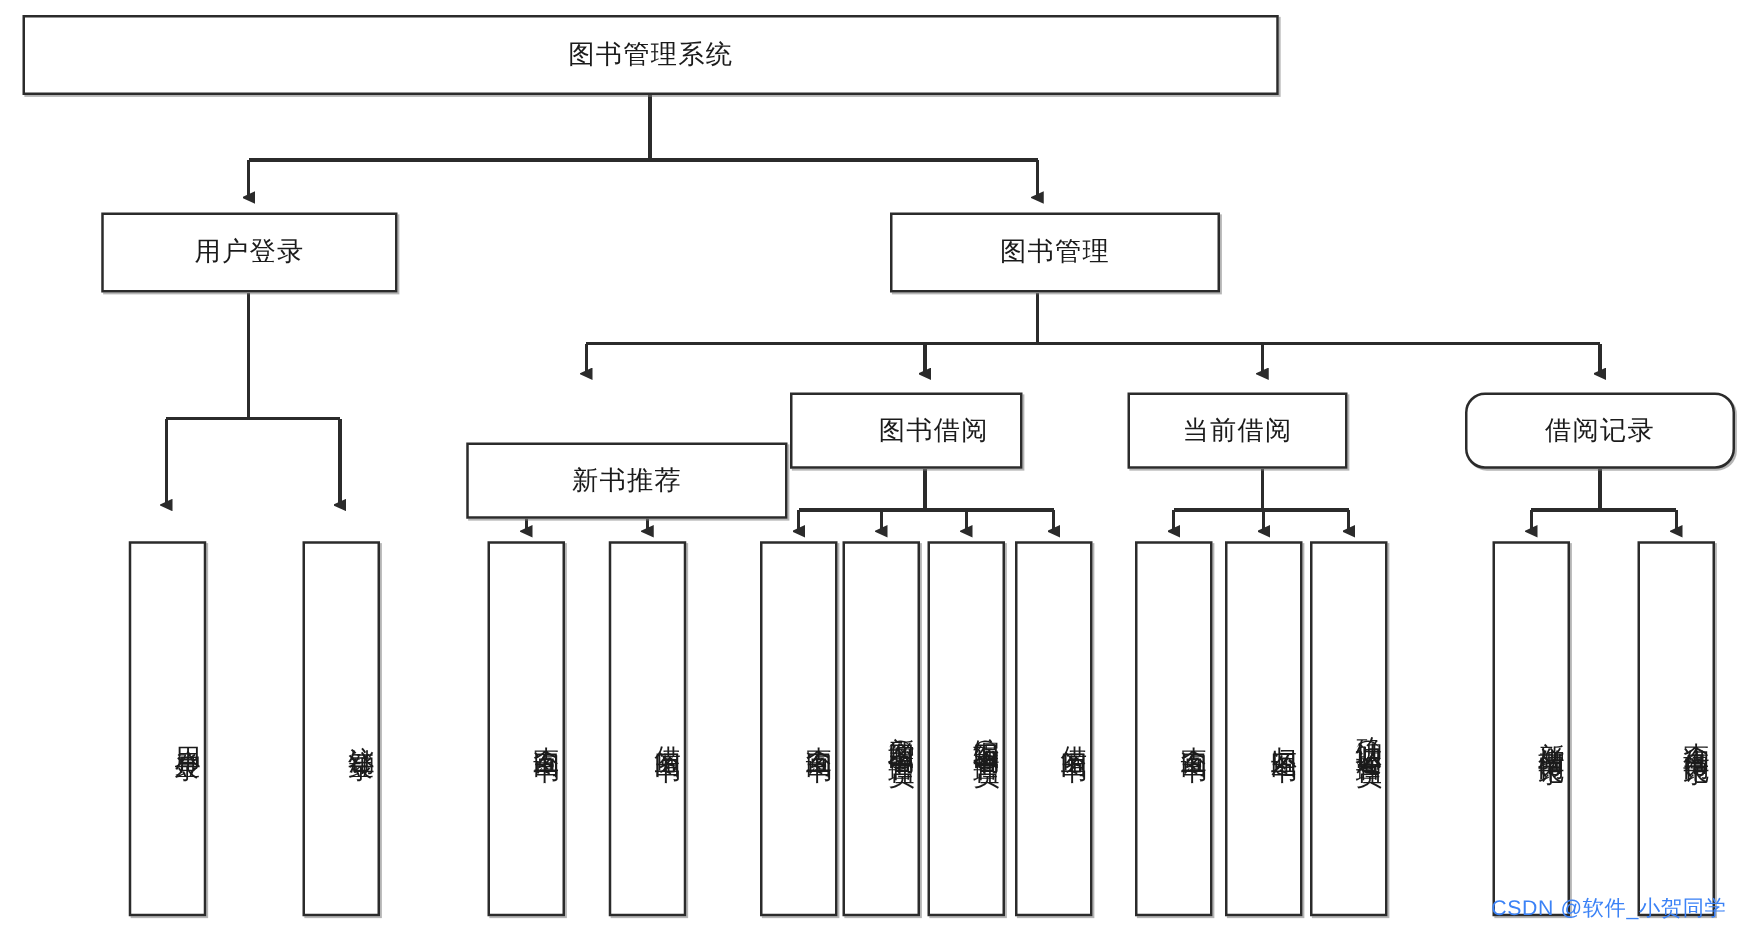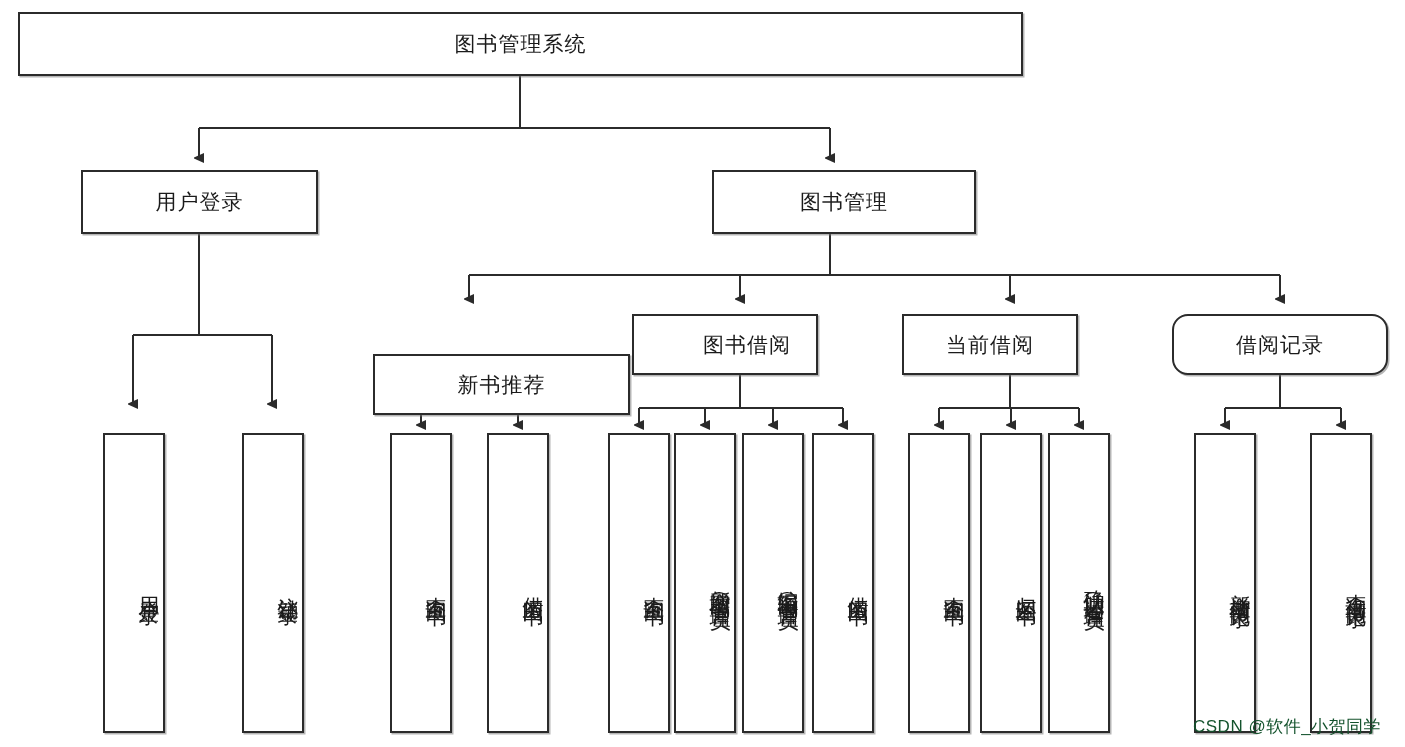--- a/index.html
+++ b/index.html
@@ -48,21 +48,21 @@
     position: absolute;
     left: 0; top: 0;
     width: 1405px; height: 747px;
     pointer-events: none;
   }
   .watermark {
     position: absolute;
     left: 1193px;
     top: 715px;
     font-size: 17px;
-    color: #14532d;
+    color: #3b82f6;
     white-space: nowrap;
     letter-spacing: 0.5px;
   }
 </style>
 </head>
 <body>
 
 <div id="canvas">
 
   <svg id="edges" viewBox="0 0 1405 747" xmlns="http://www.w3.org/2000/svg">

